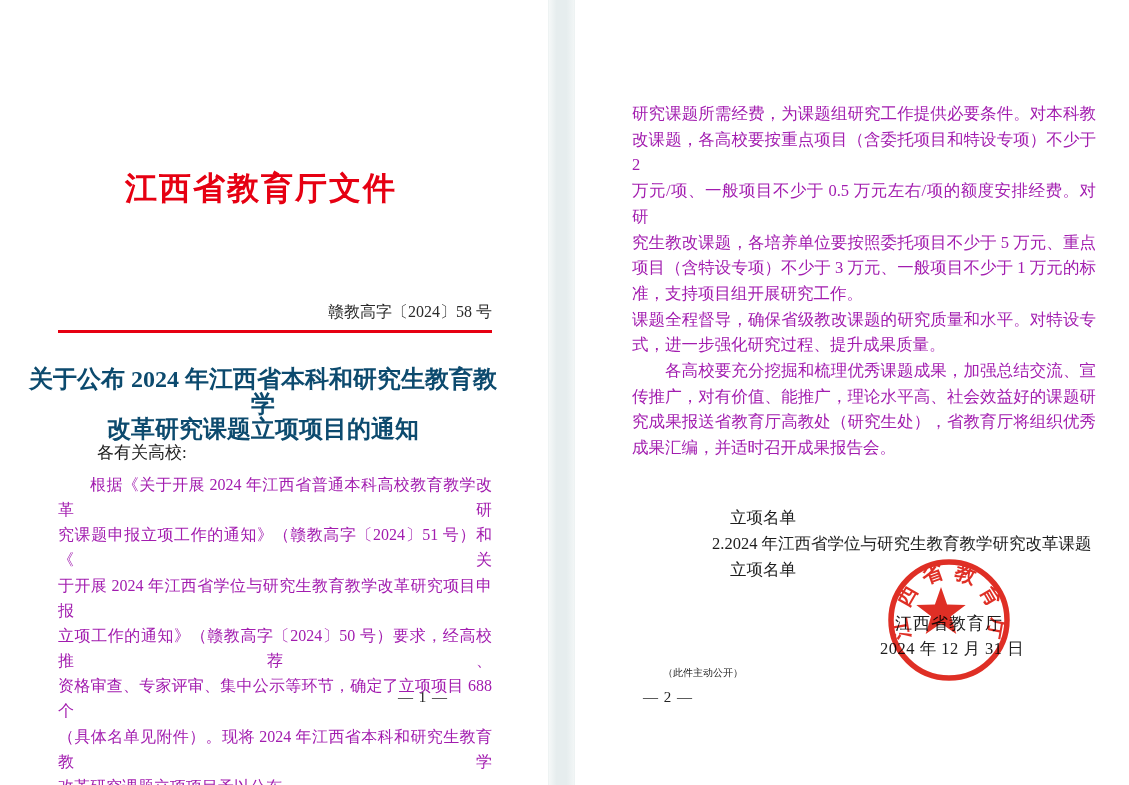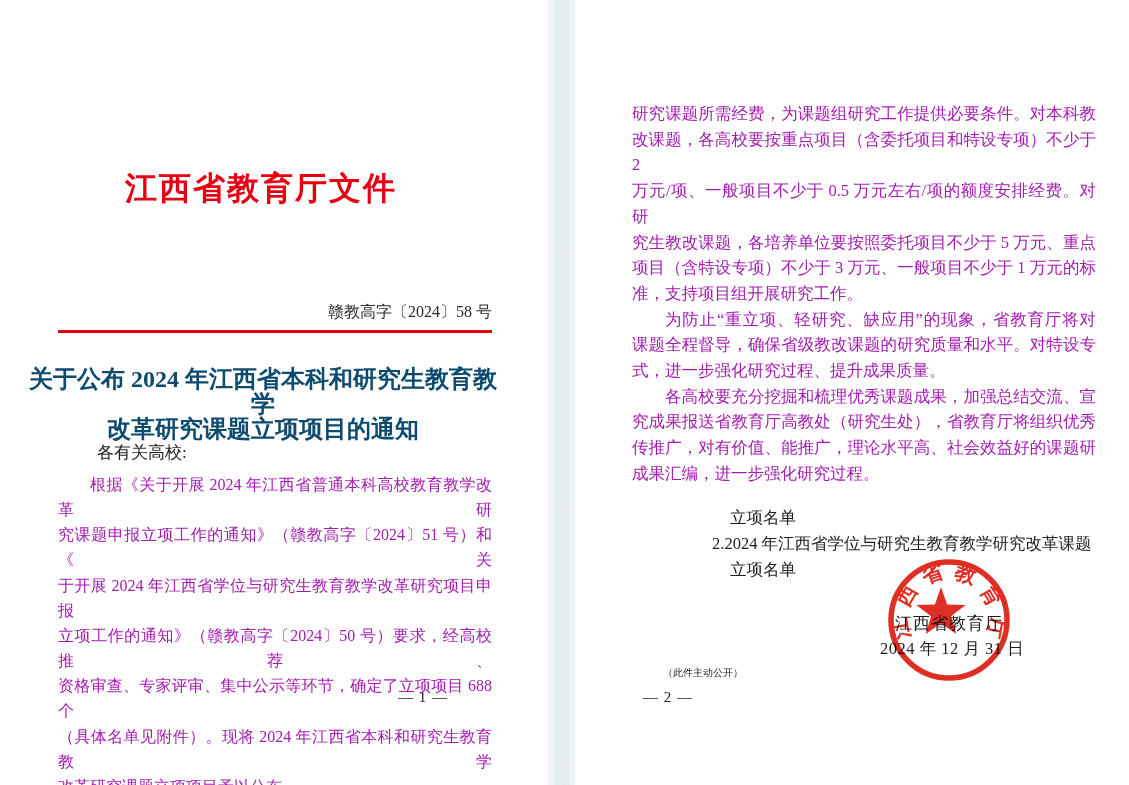--- a/index.html
+++ b/index.html
@@ -85,27 +85,26 @@
 
   <div class="page page-right">
 
     <div class="body-block br">
       <div class="jl">研究课题所需经费，为课题组研究工作提供必要条件。对本科教</div>
       <div class="jl">改课题，各高校要按重点项目（含委托项目和特设专项）不少于 2</div>
       <div class="jl">万元/项、一般项目不少于 0.5 万元左右/项的额度安排经费。对研</div>
       <div class="jl">究生教改课题，各培养单位要按照委托项目不少于 5 万元、重点</div>
       <div class="jl">项目（含特设专项）不少于 3 万元、一般项目不少于 1 万元的标</div>
       <div class="pl">准，支持项目组开展研究工作。</div>
-      <div class="jl ind">为防止“重立项、轻研究、缺应用”的现象，省教育厅将对</div>
       <div class="jl">课题全程督导，确保省级教改课题的研究质量和水平。对特设专</div>
       <div class="pl">式，进一步强化研究过程、提升成果质量。</div>
       <div class="jl ind">各高校要充分挖掘和梳理优秀课题成果，加强总结交流、宣</div>
+      <div class="jl">传推广，对有价值、能推广，理论水平高、社会效益好的课题研</div>
       <div class="jl">究成果报送省教育厅高教处（研究生处），省教育厅将组织优秀</div>
-      <div class="jl">传推广，对有价值、能推广，理论水平高、社会效益好的课题研</div>
-      <div class="pl">成果汇编，进一步强化研究过程。</div>
+      <div class="pl">成果汇编，并适时召开成果报告会。</div>
     </div>
 
     <div class="att-line att2">立项名单</div>
     <div class="att-line att3">2.2024 年江西省学位与研究生教育教学研究改革课题</div>
     <div class="att-line att4">立项名单</div>
 
     <div class="signer">江西省教育厅</div>
     <div class="sign-date">2024 年 12 月 31 日</div>
 
     <svg class="seal" viewBox="0 0 132 132">

